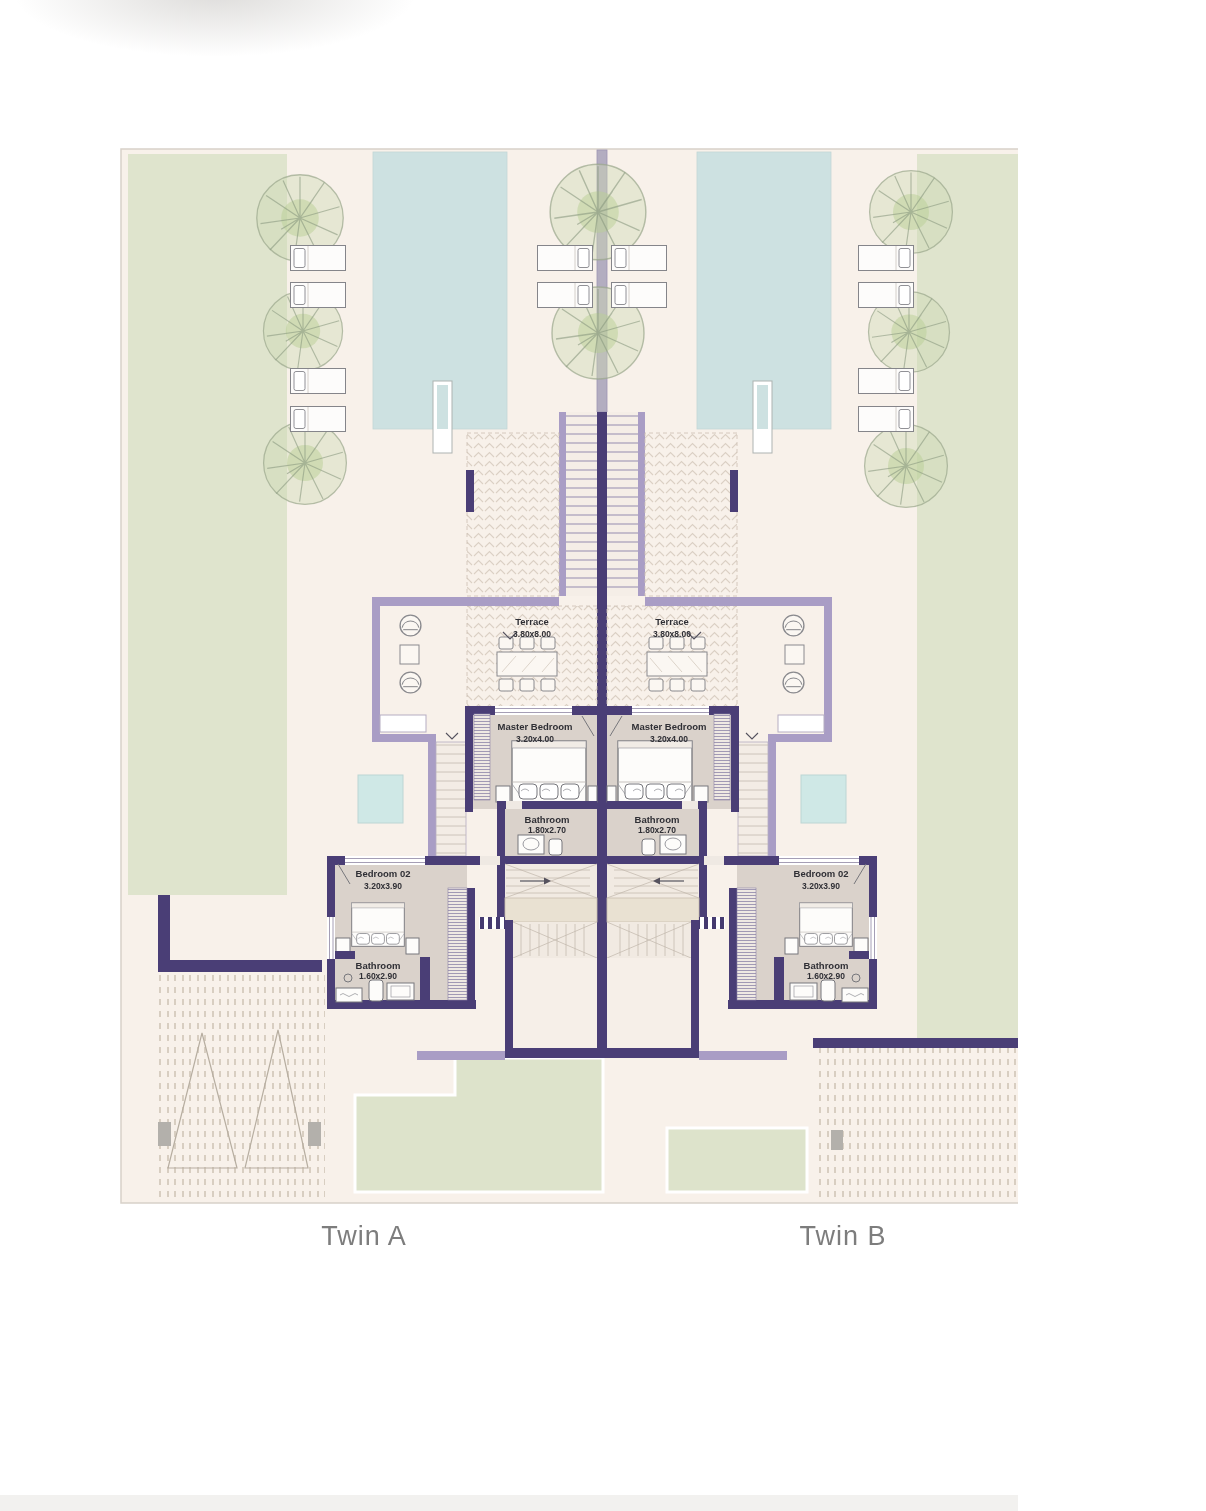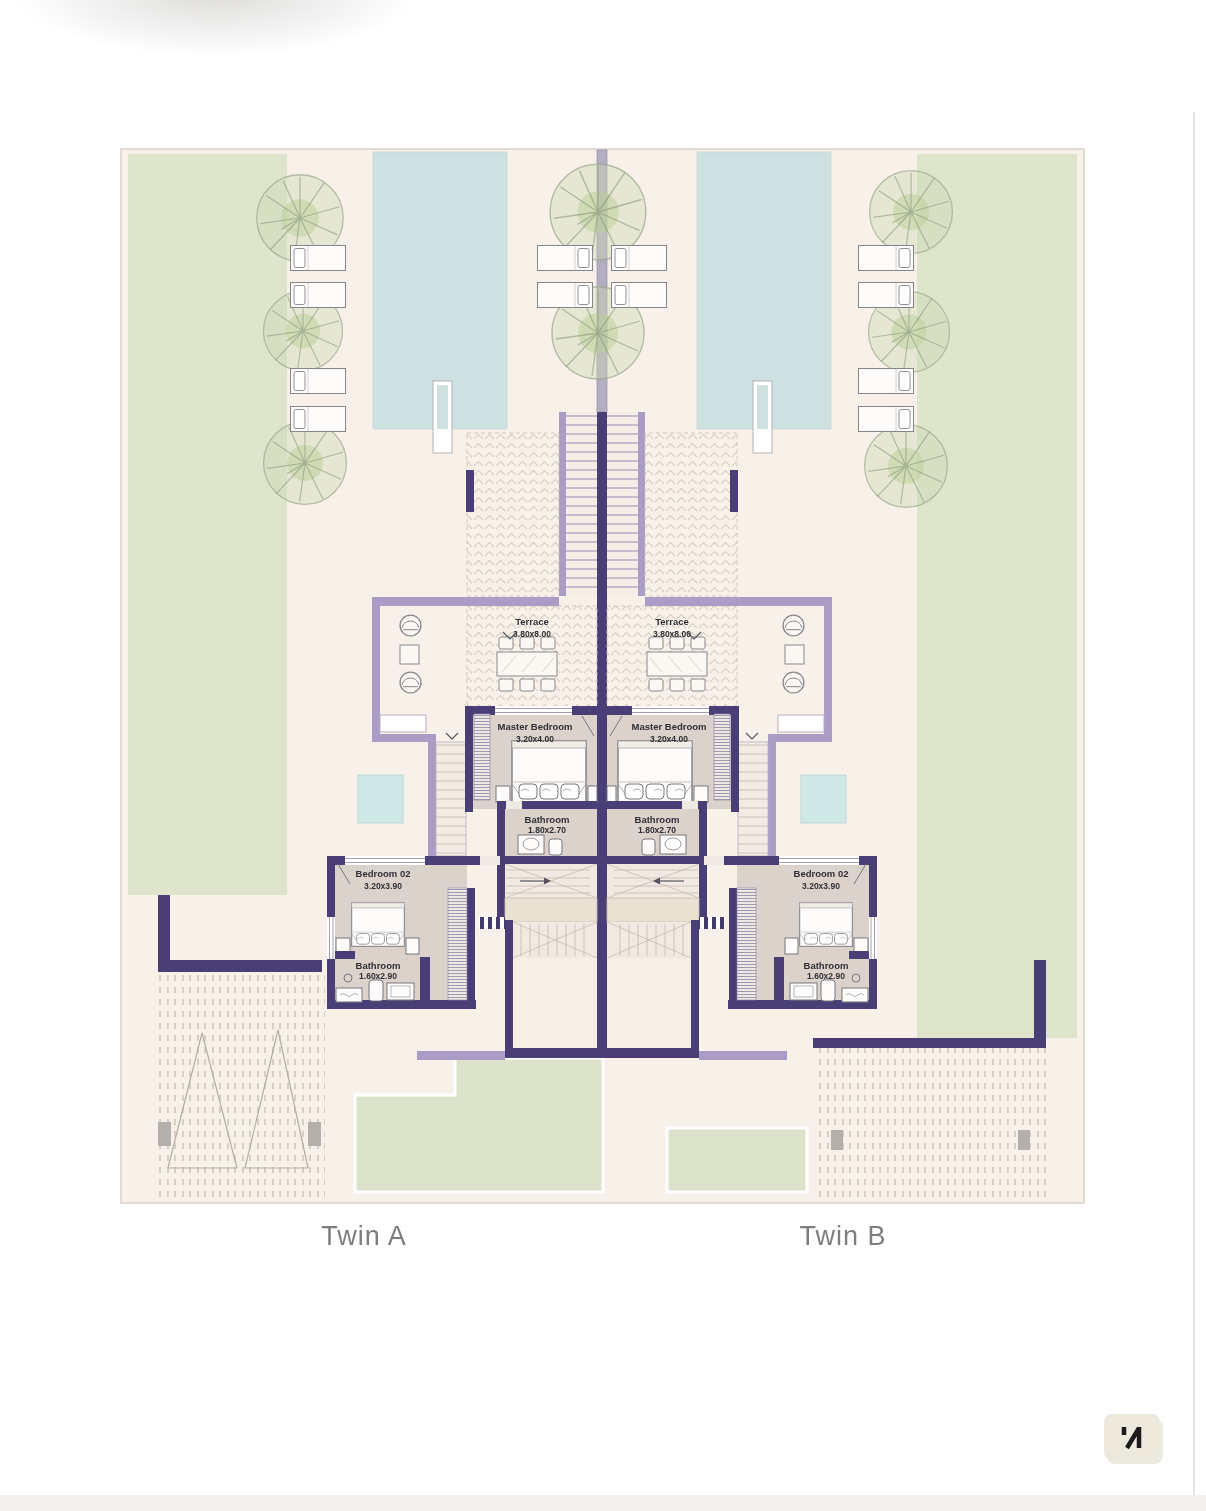--- a/index.html
+++ b/index.html
@@ -1,17 +1,17 @@
 <!DOCTYPE html>
 <html><head>
 <meta charset="utf-8">
 <style>
   html,body{margin:0;padding:0;background:#ffffff;}
   .page{
-    position:relative;width:1206px;height:1511px;overflow:hidden;
+    position:relative;width:1018px;height:1511px;overflow:hidden;
     font-family:"Liberation Sans", sans-serif;
     background:
       radial-gradient(280px 90px at 215px -8px, rgba(125,120,113,.26), rgba(125,120,113,0) 72%),
       #ffffff;
   }
   .edge-line{position:absolute;left:1193px;top:112px;width:2px;height:1388px;background:#e7e5e2;}
   .bottom-band{position:absolute;left:0;top:1495px;width:100%;height:16px;background:#f2f1ef;}
   svg text{font-family:"Liberation Sans", sans-serif;}
   .room-name{font-size:9.5px;font-weight:bold;fill:#2f2f35;}
   .room-dim{font-size:8.5px;font-weight:bold;fill:#2f2f35;}

